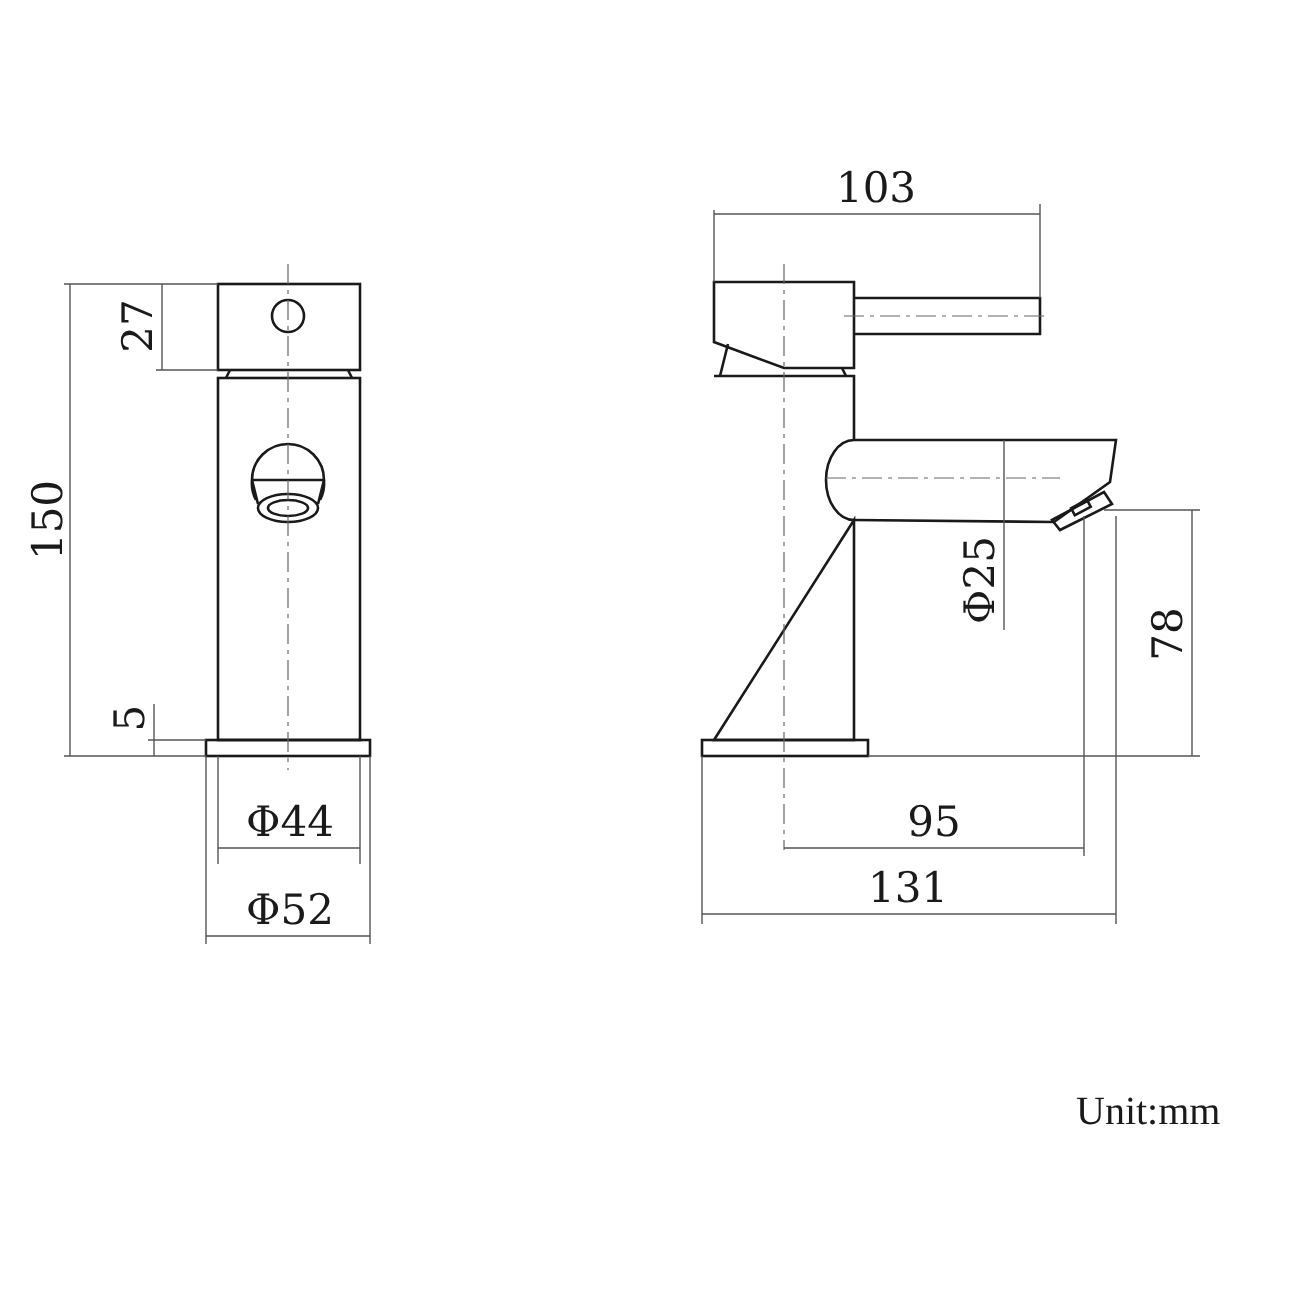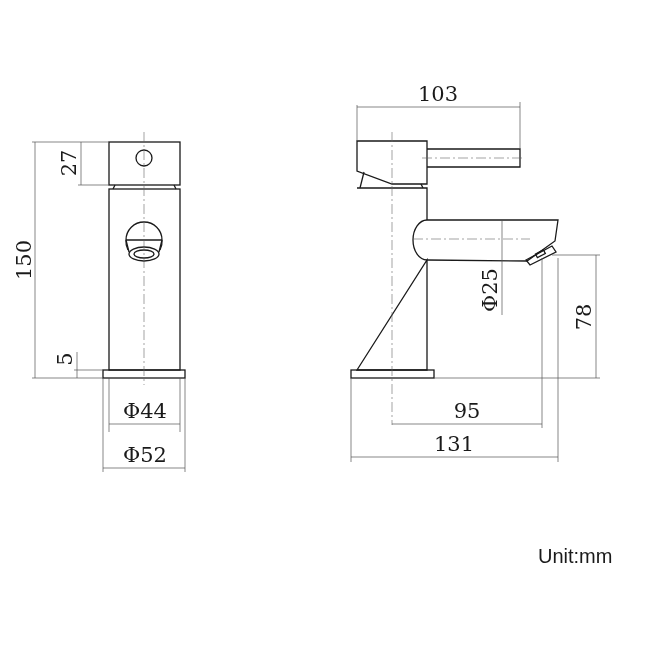--- a/index.html
+++ b/index.html
@@ -2,21 +2,21 @@
 <html><head>
 <meta charset="utf-8">
 <style>
   html, body { margin: 0; padding: 0; background: #ffffff; }
   #canvas { position: relative; width: 650px; height: 650px; background: #ffffff; overflow: hidden; }
   svg { position: absolute; left: 0; top: 0; }
   .part { fill: none; stroke: #1a1a1a; stroke-width: 1.3; }
   .dim { fill: none; stroke: #555; stroke-width: 0.7; }
   .center { fill: none; stroke: #666; stroke-width: 0.6; stroke-dasharray: 10 3 2 3; }
   .dimtext { font-family: "DejaVu Serif", "Liberation Serif", serif; font-size: 21px; fill: #1a1a1a; }
-  .unit { position: absolute; left: 538px; top: 545px; font-family: Liberation Sans, sans-serif; font-size: 20px; color: #1a1a1a; }
+  .unit { position: absolute; left: 538px; top: 545px; font-family: Liberation Serif, serif; font-size: 20px; color: #1a1a1a; }
 </style>
 </head>
 <body>
 
 <div id="canvas">
   <svg width="650" height="650" viewBox="0 0 650 650">
 
     <g>
 
       <rect class="part" x="109" y="142" width="71" height="43"></rect>

